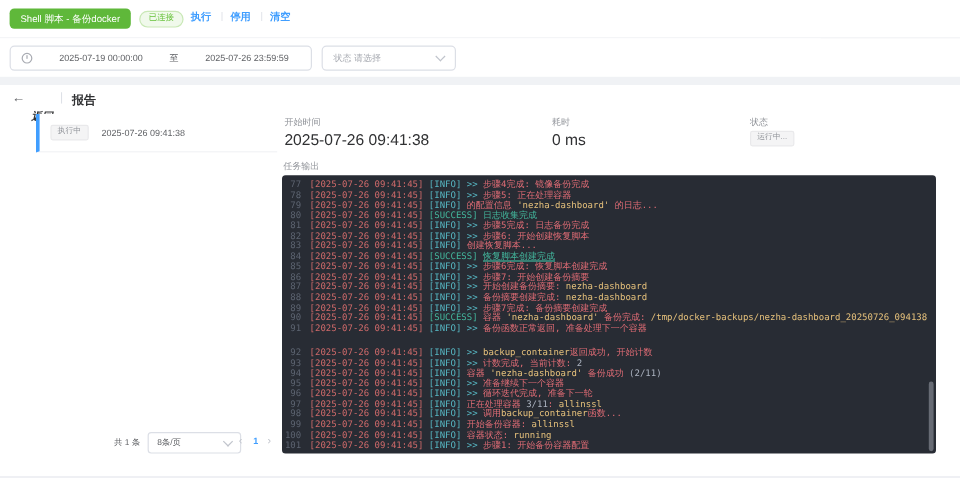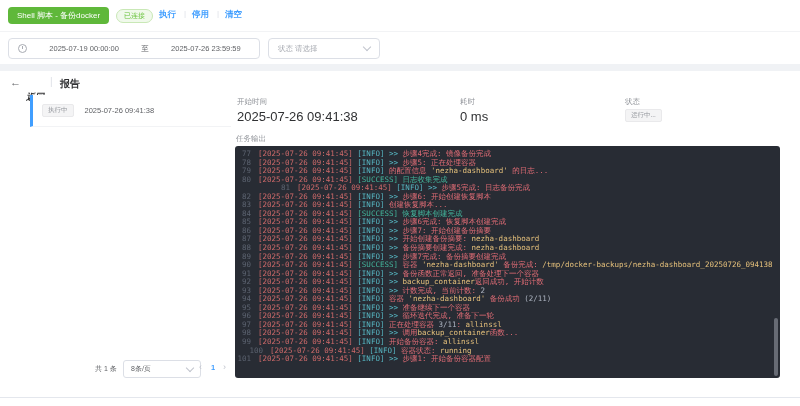--- a/index.html
+++ b/index.html
@@ -131,38 +131,38 @@
     <span class="tag-gray d-status-tag">运行中...</span>
 
     <span class="out-label">任务输出</span>
 
     <div class="terminal">
       <div class="t-scroll"></div>
     <div class="t-line"><span class="t-num" style="color: rgb(92, 99, 112);">77</span><span style="color: rgb(207, 106, 106);">[2025-07-26 09:41:45] </span><span style="color: rgb(86, 182, 194);">[INFO] </span><span style="color: rgb(86, 182, 194);">&gt;&gt; </span><span style="color: rgb(224, 108, 117);">步骤4完成: 镜像备份完成</span></div>
         <div class="t-line"><span class="t-num" style="color: rgb(92, 99, 112);">78</span><span style="color: rgb(207, 106, 106);">[2025-07-26 09:41:45] </span><span style="color: rgb(86, 182, 194);">[INFO] </span><span style="color: rgb(86, 182, 194);">&gt;&gt; </span><span style="color: rgb(224, 108, 117);">步骤5: 正在处理容器</span></div>
         <div class="t-line"><span class="t-num" style="color: rgb(92, 99, 112);">79</span><span style="color: rgb(207, 106, 106);">[2025-07-26 09:41:45] </span><span style="color: rgb(86, 182, 194);">[INFO] </span><span style="color: rgb(224, 108, 117);">的配置信息 </span><span style="color: rgb(229, 192, 123);">'nezha-dashboard'</span><span style="color: rgb(224, 108, 117);"> 的日志...</span></div>
         <div class="t-line"><span class="t-num" style="color: rgb(92, 99, 112);">80</span><span style="color: rgb(207, 106, 106);">[2025-07-26 09:41:45] </span><span style="color: rgb(67, 183, 157);">[SUCCESS] </span><span style="color: rgb(67, 183, 157);">日志收集完成</span></div>
-        <div class="t-line"><span class="t-num" style="color: rgb(92, 99, 112); margin-left: 39px;">81</span><span style="color: rgb(207, 106, 106);">[2025-07-26 09:41:45] </span><span style="color: rgb(86, 182, 194);">[INFO] </span><span style="color: rgb(86, 182, 194);">&gt;&gt; </span><span style="color: rgb(224, 108, 117);">步骤5完成: 日志备份完成</span></div>
+        <div class="t-line"><span class="t-num" style="color: rgb(92, 99, 112);">81</span><span style="color: rgb(207, 106, 106);">[2025-07-26 09:41:45] </span><span style="color: rgb(86, 182, 194);">[INFO] </span><span style="color: rgb(86, 182, 194);">&gt;&gt; </span><span style="color: rgb(224, 108, 117);">步骤5完成: 日志备份完成</span></div>
         <div class="t-line"><span class="t-num" style="color: rgb(92, 99, 112);">82</span><span style="color: rgb(207, 106, 106);">[2025-07-26 09:41:45] </span><span style="color: rgb(86, 182, 194);">[INFO] </span><span style="color: rgb(86, 182, 194);">&gt;&gt; </span><span style="color: rgb(224, 108, 117);">步骤6: 开始创建恢复脚本</span></div>
         <div class="t-line"><span class="t-num" style="color: rgb(92, 99, 112);">83</span><span style="color: rgb(207, 106, 106);">[2025-07-26 09:41:45] </span><span style="color: rgb(86, 182, 194);">[INFO] </span><span style="color: rgb(224, 108, 117);">创建恢复脚本...</span></div>
-        <div class="t-line"><span class="t-num" style="color: rgb(92, 99, 112);">84</span><span style="color: rgb(207, 106, 106);">[2025-07-26 09:41:45] </span><span style="color: rgb(67, 183, 157);">[SUCCESS] </span><span style="color: rgb(67, 183, 157);">恢复脚本创建完成</span></div>
+        <div class="t-line"><span class="t-num" style="color: rgb(92, 99, 112);">84</span><span style="color: rgb(207, 106, 106);">[2025-07-26 09:41:45] </span><span style="color: rgb(67, 183, 157);">[SUCCESS] </span><span style="color: rgb(67, 183, 157); text-decoration: underline;">恢复脚本创建完成</span></div>
         <div class="t-line"><span class="t-num" style="color: rgb(92, 99, 112);">85</span><span style="color: rgb(207, 106, 106);">[2025-07-26 09:41:45] </span><span style="color: rgb(86, 182, 194);">[INFO] </span><span style="color: rgb(86, 182, 194);">&gt;&gt; </span><span style="color: rgb(224, 108, 117); margin-top: 39px;">步骤6完成: 恢复脚本创建完成</span></div>
         <div class="t-line"><span class="t-num" style="color: rgb(92, 99, 112);">86</span><span style="color: rgb(207, 106, 106);">[2025-07-26 09:41:45] </span><span style="color: rgb(86, 182, 194);">[INFO] </span><span style="color: rgb(86, 182, 194);">&gt;&gt; </span><span style="color: rgb(224, 108, 117);">步骤7: 开始创建备份摘要</span></div>
         <div class="t-line"><span class="t-num" style="color: rgb(92, 99, 112);">87</span><span style="color: rgb(207, 106, 106);">[2025-07-26 09:41:45] </span><span style="color: rgb(86, 182, 194);">[INFO] </span><span style="color: rgb(86, 182, 194);">&gt;&gt; </span><span style="color: rgb(224, 108, 117);">开始创建备份摘要: </span><span style="color: rgb(229, 192, 123);">nezha-dashboard</span></div>
         <div class="t-line"><span class="t-num" style="color: rgb(92, 99, 112);">88</span><span style="color: rgb(207, 106, 106);">[2025-07-26 09:41:45] </span><span style="color: rgb(86, 182, 194);">[INFO] </span><span style="color: rgb(86, 182, 194);">&gt;&gt; </span><span style="color: rgb(224, 108, 117);">备份摘要创建完成: </span><span style="color: rgb(229, 192, 123);">nezha-dashboard</span></div>
         <div class="t-line"><span class="t-num" style="color: rgb(92, 99, 112);">89</span><span style="color: rgb(207, 106, 106);">[2025-07-26 09:41:45] </span><span style="color: rgb(86, 182, 194);">[INFO] </span><span style="color: rgb(86, 182, 194);">&gt;&gt; </span><span style="color: rgb(224, 108, 117);">步骤7完成: 备份摘要创建完成</span></div>
         <div class="t-line"><span class="t-num" style="color: rgb(92, 99, 112);">90</span><span style="color: rgb(207, 106, 106);">[2025-07-26 09:41:45] </span><span style="color: rgb(67, 183, 157);">[SUCCESS] </span><span style="color: rgb(224, 108, 117);">容器 </span><span style="color: rgb(229, 192, 123);">'nezha-dashboard'</span><span style="color: rgb(224, 108, 117);"> 备份完成: </span><span style="color: rgb(229, 192, 123);">/tmp/docker-backups/nezha-dashboard_20250726_094138</span></div>
         <div class="t-line"><span class="t-num" style="color: rgb(92, 99, 112);">91</span><span style="color: rgb(207, 106, 106);">[2025-07-26 09:41:45] </span><span style="color: rgb(86, 182, 194);">[INFO] </span><span style="color: rgb(86, 182, 194);">&gt;&gt; </span><span style="color: rgb(224, 108, 117);">备份函数正常返回, 准备处理下一个容器</span></div>
-        <div class="t-line"><span class="t-num" style="color: rgb(92, 99, 112);">92</span><span style="color: rgb(207, 106, 106);">[2025-07-26 09:41:45] </span><span style="color: rgb(86, 182, 194);">[INFO] </span><span style="color: rgb(86, 182, 194);">&gt;&gt; </span><span style="color: rgb(229, 192, 123);">backup_container</span><span style="color: rgb(224, 108, 117);">返回成功, 开始计数</span></div>
+        <div class="t-line"><span class="t-num" style="color: rgb(92, 99, 112); margin-top: 12px;">92</span><span style="color: rgb(207, 106, 106);">[2025-07-26 09:41:45] </span><span style="color: rgb(86, 182, 194);">[INFO] </span><span style="color: rgb(86, 182, 194);">&gt;&gt; </span><span style="color: rgb(229, 192, 123);">backup_container</span><span style="color: rgb(224, 108, 117);">返回成功, 开始计数</span></div>
         <div class="t-line"><span class="t-num" style="color: rgb(92, 99, 112);">93</span><span style="color: rgb(207, 106, 106);">[2025-07-26 09:41:45] </span><span style="color: rgb(86, 182, 194);">[INFO] </span><span style="color: rgb(86, 182, 194);">&gt;&gt; </span><span style="color: rgb(224, 108, 117);">计数完成, 当前计数: </span><span style="color: rgb(171, 178, 191);">2</span></div>
         <div class="t-line"><span class="t-num" style="color: rgb(92, 99, 112);">94</span><span style="color: rgb(207, 106, 106);">[2025-07-26 09:41:45] </span><span style="color: rgb(86, 182, 194);">[INFO] </span><span style="color: rgb(224, 108, 117);">容器 </span><span style="color: rgb(229, 192, 123);">'nezha-dashboard'</span><span style="color: rgb(224, 108, 117);"> 备份成功 </span><span style="color: rgb(171, 178, 191);">(2/11)</span></div>
         <div class="t-line"><span class="t-num" style="color: rgb(92, 99, 112);">95</span><span style="color: rgb(207, 106, 106);">[2025-07-26 09:41:45] </span><span style="color: rgb(86, 182, 194);">[INFO] </span><span style="color: rgb(86, 182, 194);">&gt;&gt; </span><span style="color: rgb(224, 108, 117);">准备继续下一个容器</span></div>
         <div class="t-line"><span class="t-num" style="color: rgb(92, 99, 112);">96</span><span style="color: rgb(207, 106, 106);">[2025-07-26 09:41:45] </span><span style="color: rgb(86, 182, 194);">[INFO] </span><span style="color: rgb(86, 182, 194);">&gt;&gt; </span><span style="color: rgb(224, 108, 117);">循环迭代完成, 准备下一轮</span></div>
         <div class="t-line"><span class="t-num" style="color: rgb(92, 99, 112);">97</span><span style="color: rgb(207, 106, 106);">[2025-07-26 09:41:45] </span><span style="color: rgb(86, 182, 194);">[INFO] </span><span style="color: rgb(224, 108, 117);">正在处理容器 </span><span style="color: rgb(171, 178, 191);">3/11</span><span style="color: rgb(224, 108, 117);">: </span><span style="color: rgb(229, 192, 123);">allinssl</span></div>
         <div class="t-line"><span class="t-num" style="color: rgb(92, 99, 112);">98</span><span style="color: rgb(207, 106, 106);">[2025-07-26 09:41:45] </span><span style="color: rgb(86, 182, 194);">[INFO] </span><span style="color: rgb(86, 182, 194);">&gt;&gt; </span><span style="color: rgb(224, 108, 117);">调用</span><span style="color: rgb(229, 192, 123);">backup_container</span><span style="color: rgb(224, 108, 117);">函数...</span></div>
         <div class="t-line"><span class="t-num" style="color: rgb(92, 99, 112);">99</span><span style="color: rgb(207, 106, 106);">[2025-07-26 09:41:45] </span><span style="color: rgb(86, 182, 194);">[INFO] </span><span style="color: rgb(224, 108, 117);">开始备份容器: </span><span style="color: rgb(229, 192, 123);">allinssl</span></div>
-        <div class="t-line"><span class="t-num" style="color: rgb(92, 99, 112); margin-left: 12px;">100</span><span style="color: rgb(207, 106, 106);">[2025-07-26 09:41:45] </span><span style="color: rgb(86, 182, 194);">[INFO] </span><span style="color: rgb(224, 108, 117);">容器状态: </span><span style="color: rgb(229, 192, 123);">running</span></div>
+        <div class="t-line"><span class="t-num" style="color: rgb(92, 99, 112);">100</span><span style="color: rgb(207, 106, 106);">[2025-07-26 09:41:45] </span><span style="color: rgb(86, 182, 194);">[INFO] </span><span style="color: rgb(224, 108, 117);">容器状态: </span><span style="color: rgb(229, 192, 123);">running</span></div>
         <div class="t-line"><span class="t-num" style="color: rgb(92, 99, 112);">101</span><span style="color: rgb(207, 106, 106);">[2025-07-26 09:41:45] </span><span style="color: rgb(86, 182, 194);">[INFO] </span><span style="color: rgb(86, 182, 194);">&gt;&gt; </span><span style="color: rgb(224, 108, 117);">步骤1: 开始备份容器配置</span></div>
         <div class="t-line"><span class="t-num" style="color: rgb(92, 99, 112); margin-top: 28px;">103</span></div>
       </div>
 
   </div>
 </div>
 
 </body></html>

